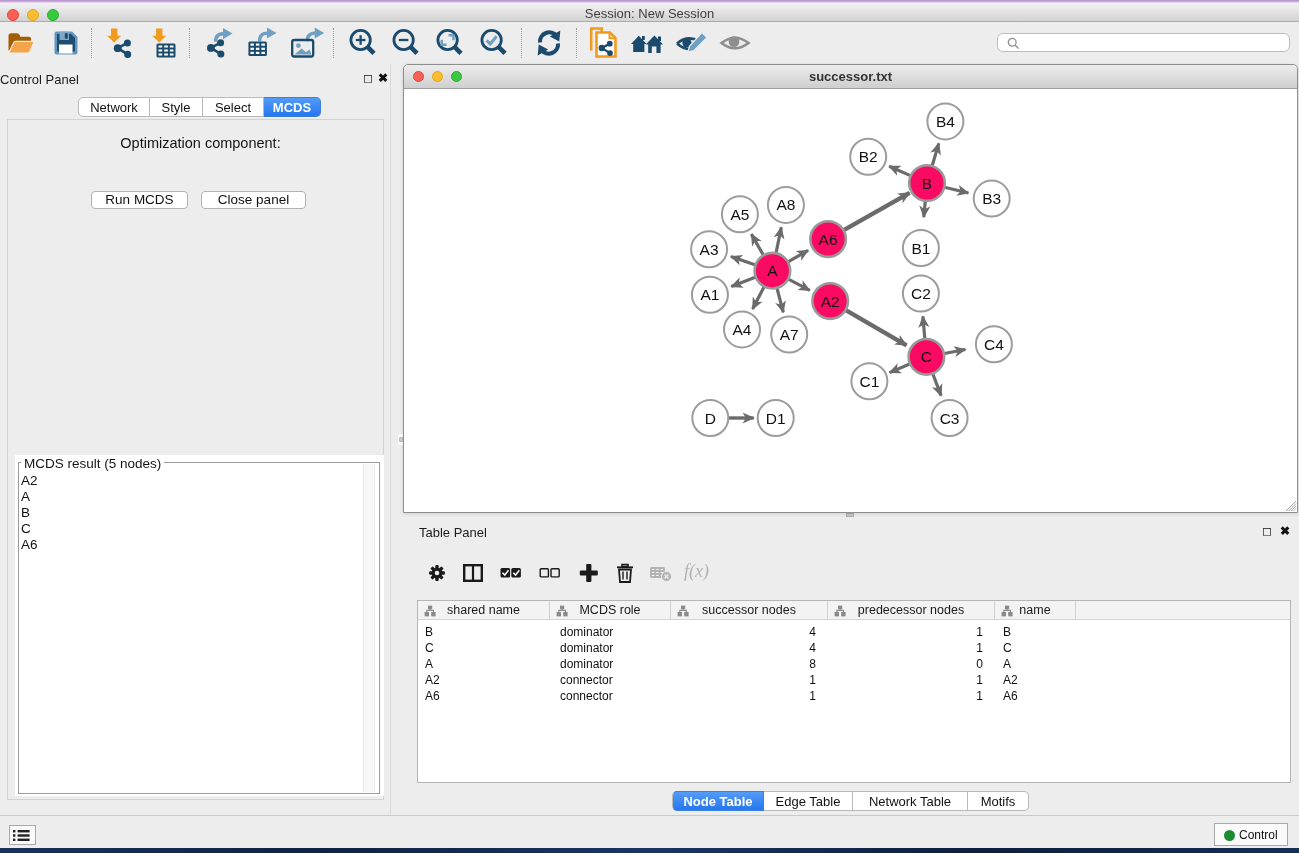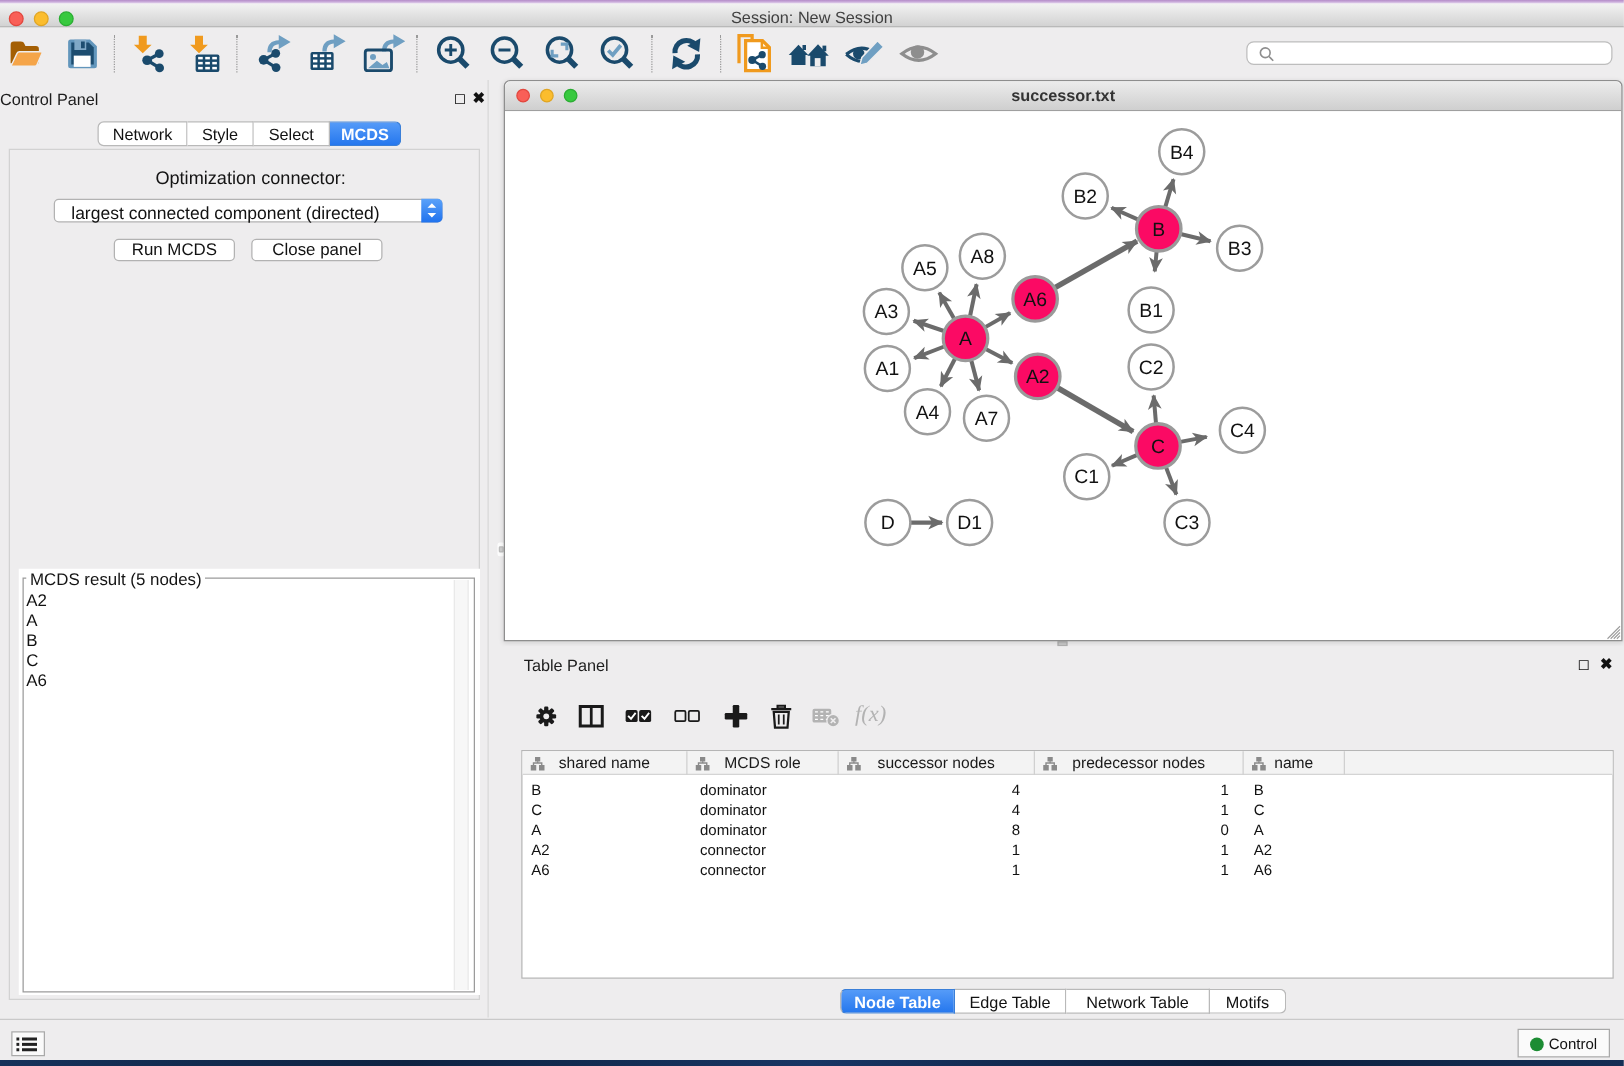--- a/index.html
+++ b/index.html
@@ -240,30 +240,21 @@
 </div>
 <div style="position:absolute;left:78px;top:33px">
         <div class="seg" style="left:0;top:0;">
           <div class="s" style="width:72px">Network</div>
           <div class="s" style="width:53px">Style</div>
           <div class="s" style="width:61px">Select</div>
           <div class="s sel" style="width:57px">MCDS</div>
         </div>
       </div>
 <div id="cpbody"></div>
-<div id="optlabel">Optimization connector:</div>
-<div id="combo">
-        <div class="txt">largest connected component (directed)</div>
-        <div class="step">
-          <svg width="17" height="19" viewBox="0 0 17 19" style="position:absolute;left:0;top:0">
-            <path d="M5 7.2 L8.5 3.6 L12 7.2 z" fill="#fff"></path>
-            <path d="M5 11.4 L8.5 15 L12 11.4 z" fill="#fff"></path>
-          </svg>
-        </div>
-      </div>
+<div id="optlabel">Optimization component:</div>
 <div class="btn" style="left:91px;top:127px;width:97px">Run MCDS</div>
 <div class="btn" style="left:201px;top:127px;width:105px">Close panel</div>
 <div id="wpanel"></div>
       <div id="grpbox"></div>
       <div id="mlist">
 <div class="row">A2</div>
 <div class="row">A</div>
 <div class="row">B</div>
 <div class="row">C</div>
 <div class="row">A6</div>

